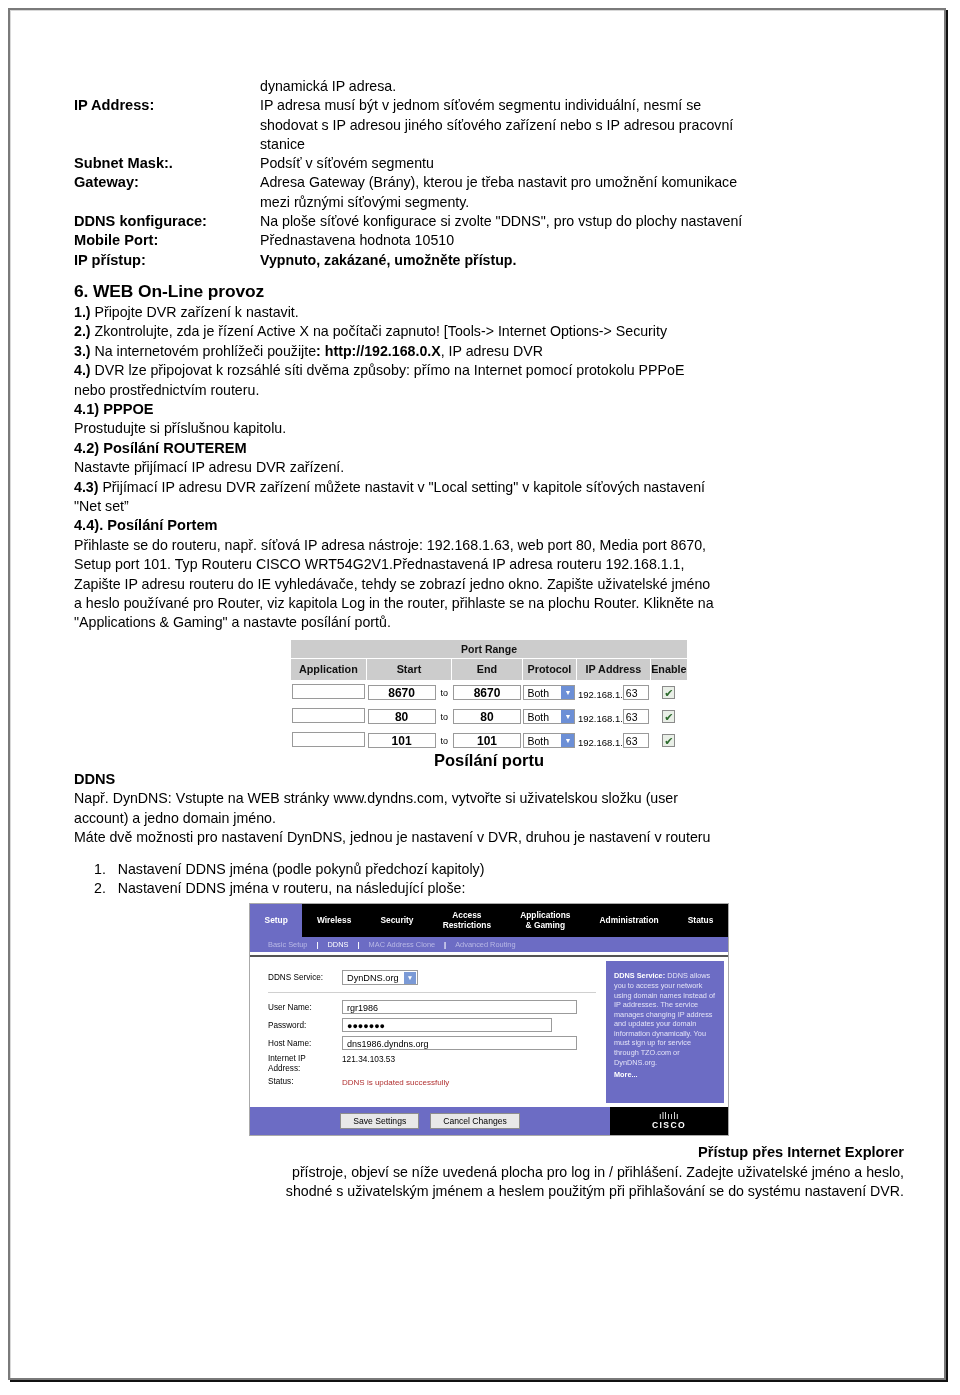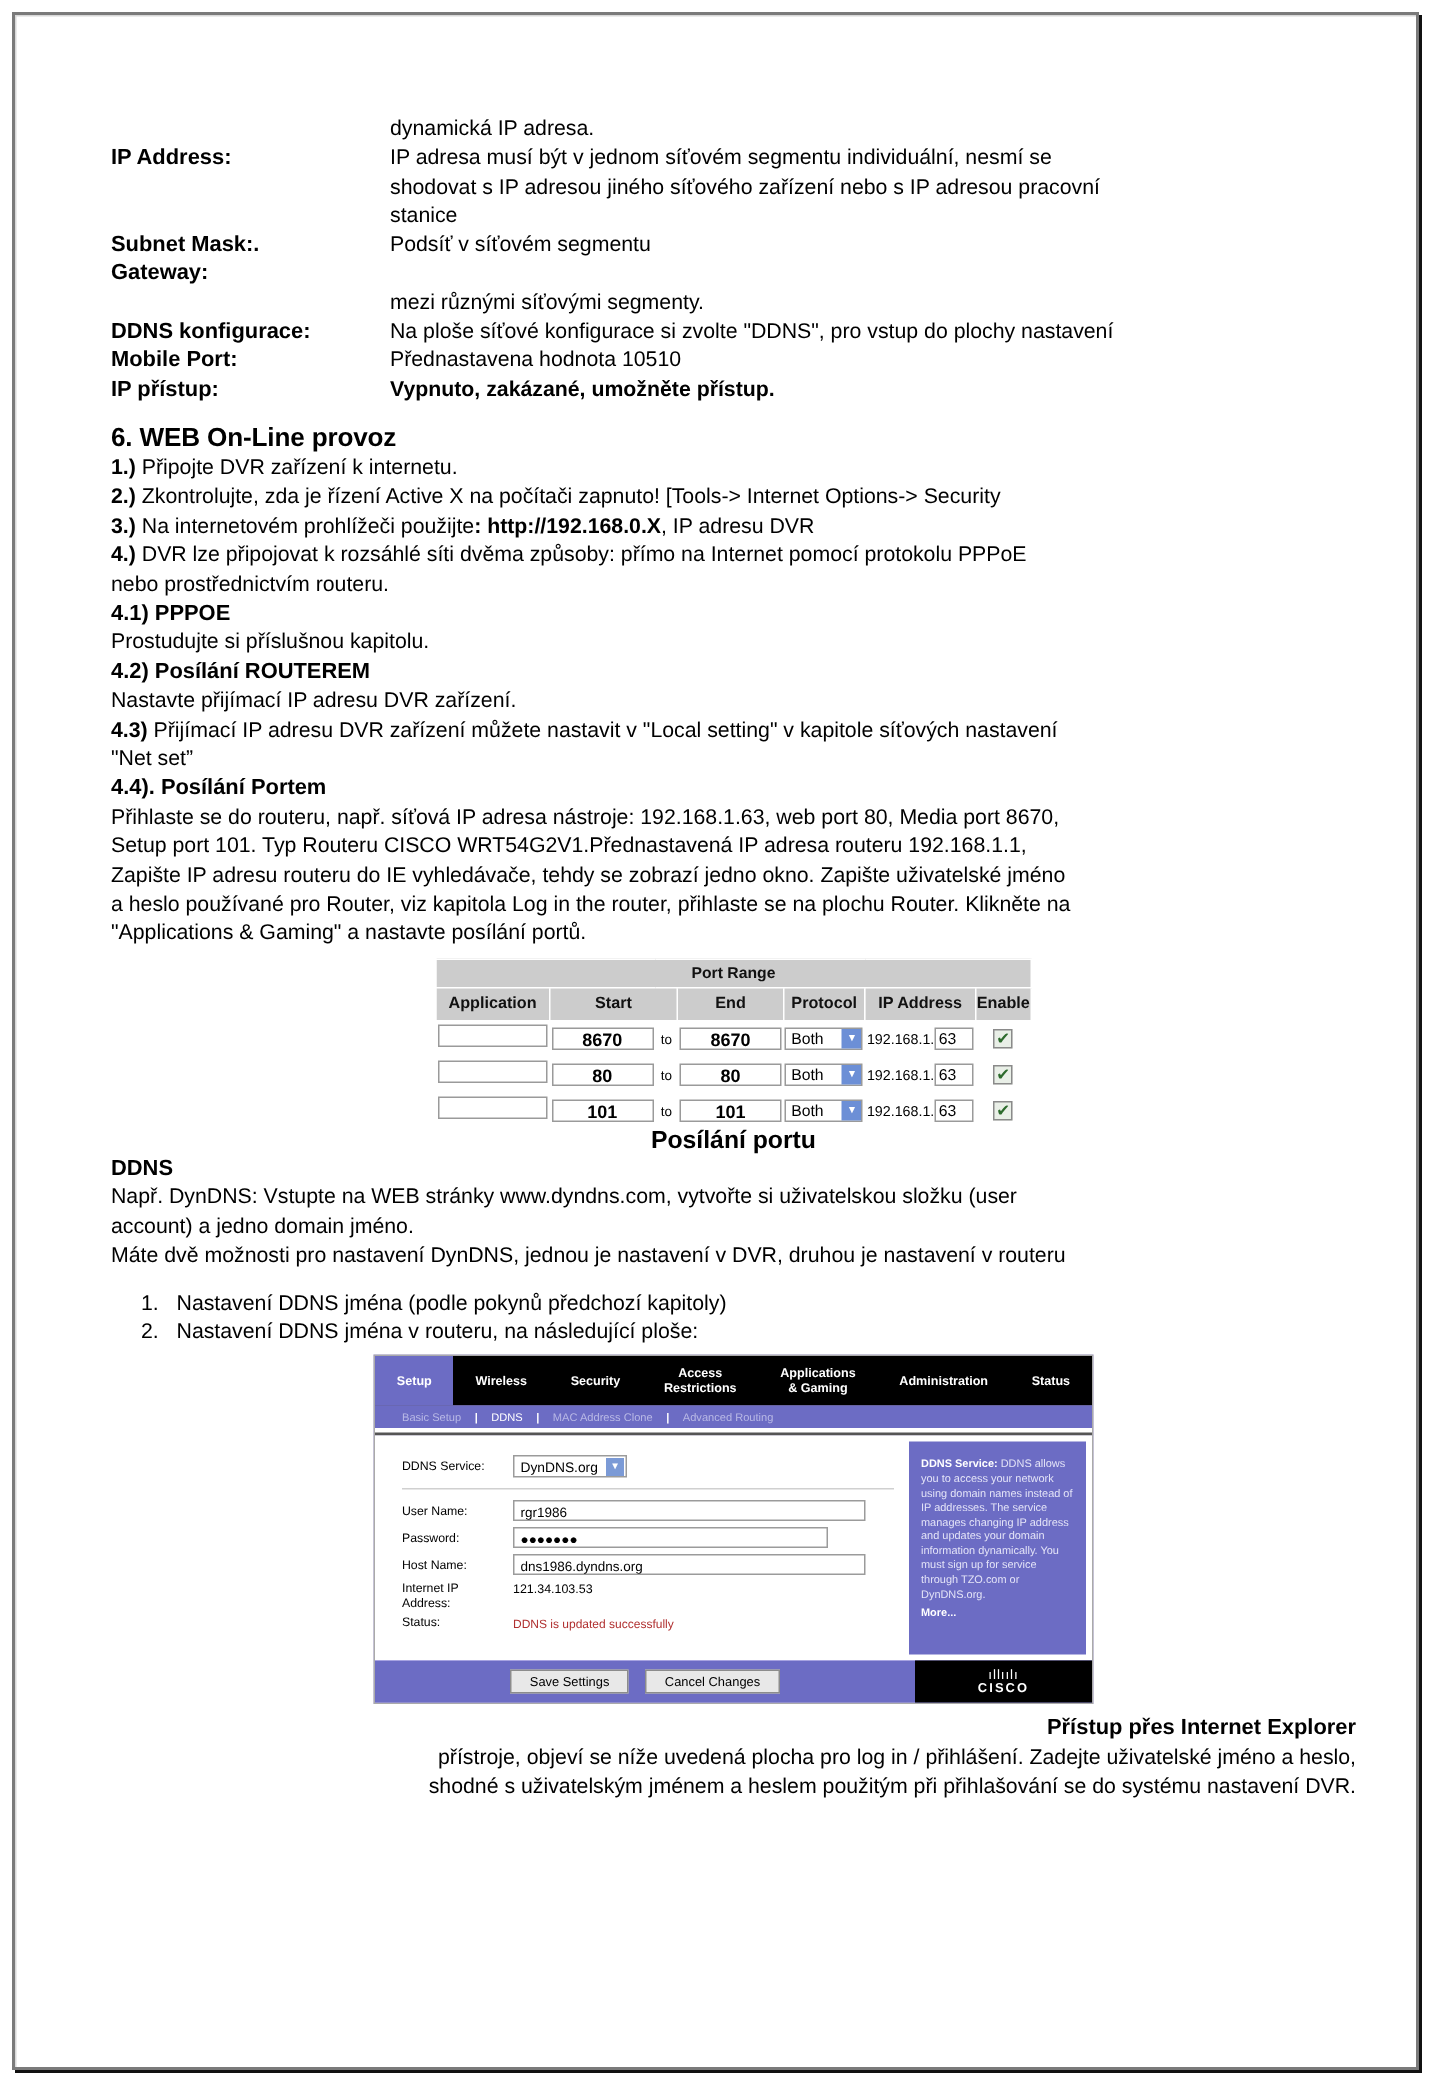--- a/index.html
+++ b/index.html
@@ -153,21 +153,21 @@
     font-size: 16.5px;
     font-weight: bold;
     margin-top: -2px;
   }
 
   
   .router-wrap { display: flex; justify-content: center; margin-top: 5px; }
   .router {
     width: 478px;
     border: 1px solid #aaa;
-    background: #c4b5fd;
+    background: #4d7c0f;
     font-size: 8px;
     position: relative;
   }
   .router-nav {
     display: flex;
     background: #000000;
     height: 33px;
     align-items: stretch;
   }
   .rn-item {
@@ -295,20 +295,21 @@
       <div class="def-cont">shodovat s IP adresou jiného síťového zařízení nebo s IP adresou pracovní</div>
       <div class="def-cont">stanice</div>
 
       <div class="def-row">
         <div class="def-term">Subnet Mask:.</div>
         <div class="def-desc">Podsíť v síťovém segmentu</div>
       </div>
 
       <div class="def-row">
         <div class="def-term">Gateway:</div>
+        <div class="def-desc">Adresa Gateway (Brány), kterou je třeba nastavit pro umožnění komunikace</div>
       </div>
       <div class="def-cont">mezi různými síťovými segmenty.</div>
 
       <div class="def-row">
         <div class="def-term">DDNS konfigurace:</div>
         <div class="def-desc">Na ploše síťové konfigurace si zvolte "DDNS", pro vstup do plochy nastavení</div>
       </div>
 
       <div class="def-row">
         <div class="def-term">Mobile Port:</div>
@@ -316,21 +317,21 @@
       </div>
 
       <div class="def-row">
         <div class="def-term">IP přístup:</div>
         <div class="def-desc bold">Vypnuto, zakázané, umožněte přístup.</div>
       </div>
     </div>
 
     <h2 class="sec">6. WEB On-Line provoz</h2>
 
-    <p class="body"><span class="num">1.)</span><span> Připojte DVR zařízení k internetu.</span></p>
+    <p class="body"><span class="num">1.)</span><span> Připojte DVR zařízení k nastavit.</span></p>
 
     <p class="body"><span class="num">2.)</span><span> Zkontrolujte, zda je řízení Active X na počítači zapnuto! [Tools-&gt; Internet Options-&gt; Security</span></p>
 
     <p class="body"><span class="num">3.)</span><span> Na internetovém prohlížeči použijte</span><b>: http://192.168.0.X</b><span>, IP adresu DVR</span></p>
 
     <p class="body"><span class="num">4.)</span><span> DVR lze připojovat k rozsáhlé síti dvěma způsoby: přímo na Internet pomocí protokolu PPPoE</span></p>
     <p class="body">nebo prostřednictvím routeru.</p>
 
     <p class="sub-head">4.1) PPPOE</p>
     <p class="body">Prostudujte si příslušnou kapitolu.</p>

